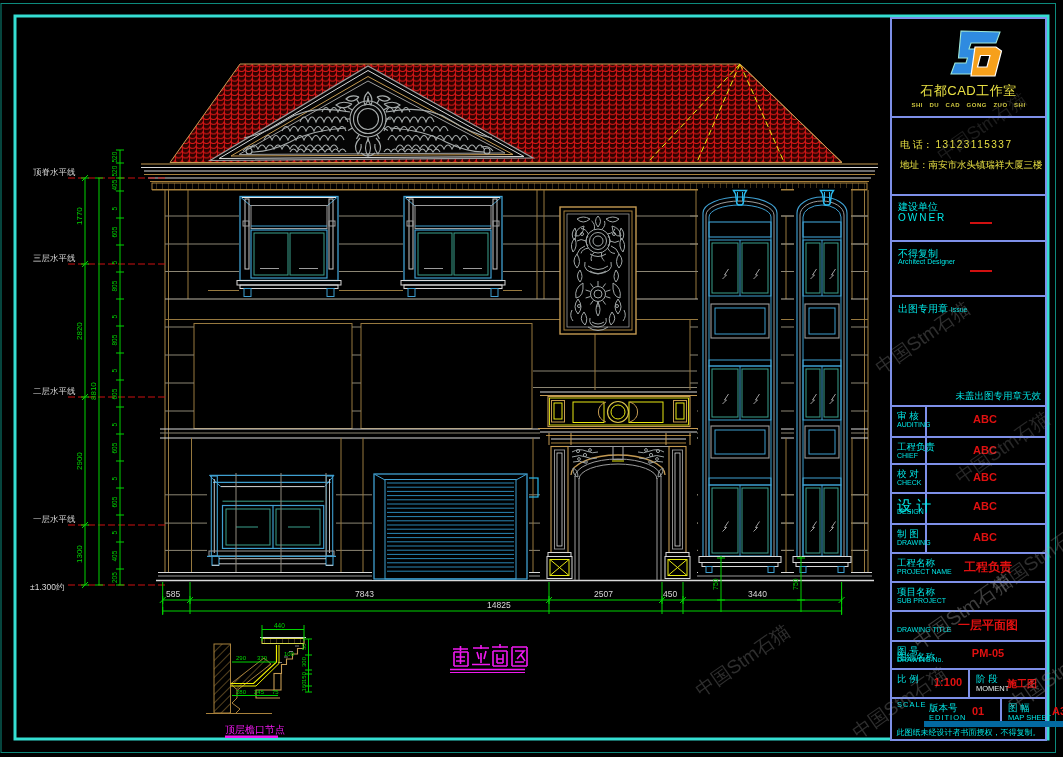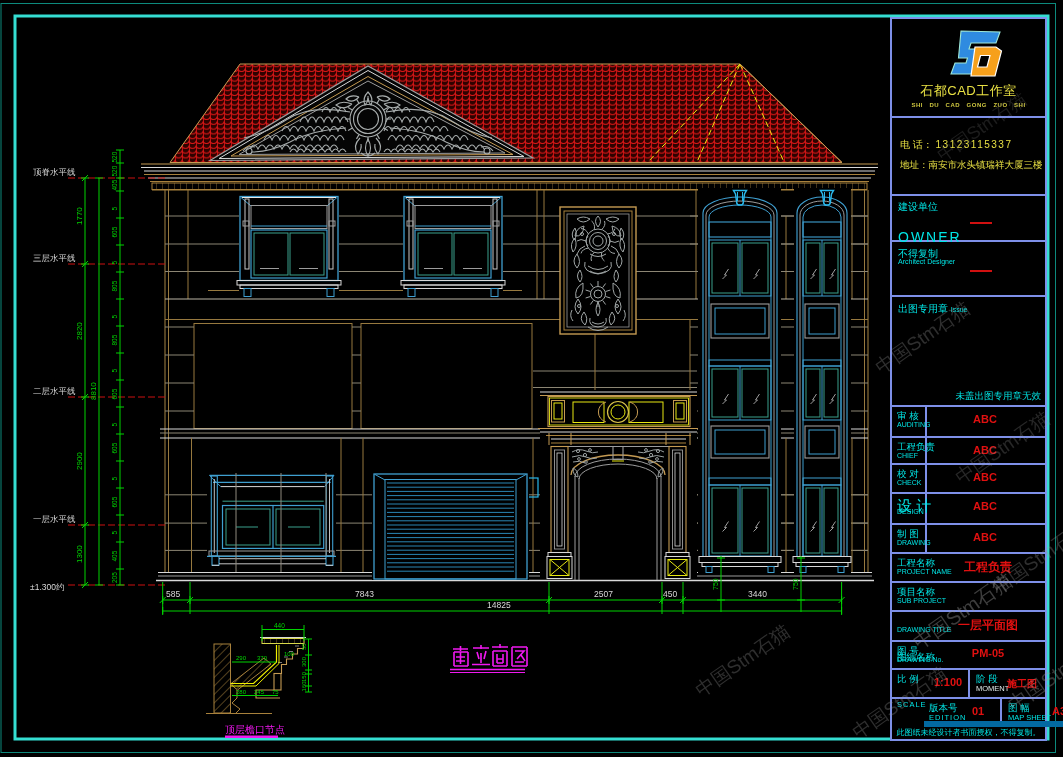--- a/index.html
+++ b/index.html
@@ -727,21 +727,21 @@
 <div style="position:absolute;left:0;top:83px;width:100%;text-align:center;color:#cfc73f;font-size:6px;letter-spacing:0.5px;font-weight:bold;">SHI&nbsp;&nbsp;&nbsp;DU&nbsp;&nbsp;&nbsp;CAD&nbsp;&nbsp;&nbsp;GONG&nbsp;&nbsp;&nbsp;ZUO&nbsp;&nbsp;&nbsp;SHI</div>
 </div>
 
 <div style="position:absolute;left:0;top:99px;width:100%;height:78px;border-bottom:2px solid #7e90e8;box-sizing:border-box;color:#e8e043;font-size:9px;">
 <div style="position:absolute;left:8px;top:20px;font-size:10px;">电 话： <span style="letter-spacing:1.5px;">13123115337</span></div>
 <div style="position:absolute;left:8px;top:41px;font-size:9.5px;">地址：南安市水头镇瑞祥大厦三楼</div>
 </div>
 
 <div style="position:absolute;left:0;top:177px;width:100%;height:46px;border-bottom:2px solid #7e90e8;box-sizing:border-box;color:#00e6e6;">
 <div style="position:absolute;left:6px;top:4px;font-size:10px;">建设单位</div>
-<div style="position:absolute;left:6px;top:33px;font-size:14px;letter-spacing:2px;">OWNER</div>
+<div style="position:absolute;left:6px;top:16px;font-size:10px;letter-spacing:2px;">OWNER</div>
 <div style="position:absolute;left:78px;top:26px;width:22px;border-top:2px solid #d01010;"></div>
 </div>
 
 <div style="position:absolute;left:0;top:223px;width:100%;height:55px;border-bottom:2px solid #7e90e8;box-sizing:border-box;color:#00e6e6;">
 <div style="position:absolute;left:6px;top:5px;font-size:10px;">不得复制</div>
 <div style="position:absolute;left:6px;top:16px;font-size:7px;">Architect Designer</div>
 <div style="position:absolute;left:78px;top:28px;width:22px;border-top:2px solid #d01010;"></div>
 </div>
 
 <div style="position:absolute;left:0;top:278px;width:100%;height:110px;border-bottom:2px solid #7e90e8;box-sizing:border-box;color:#00e6e6;">

